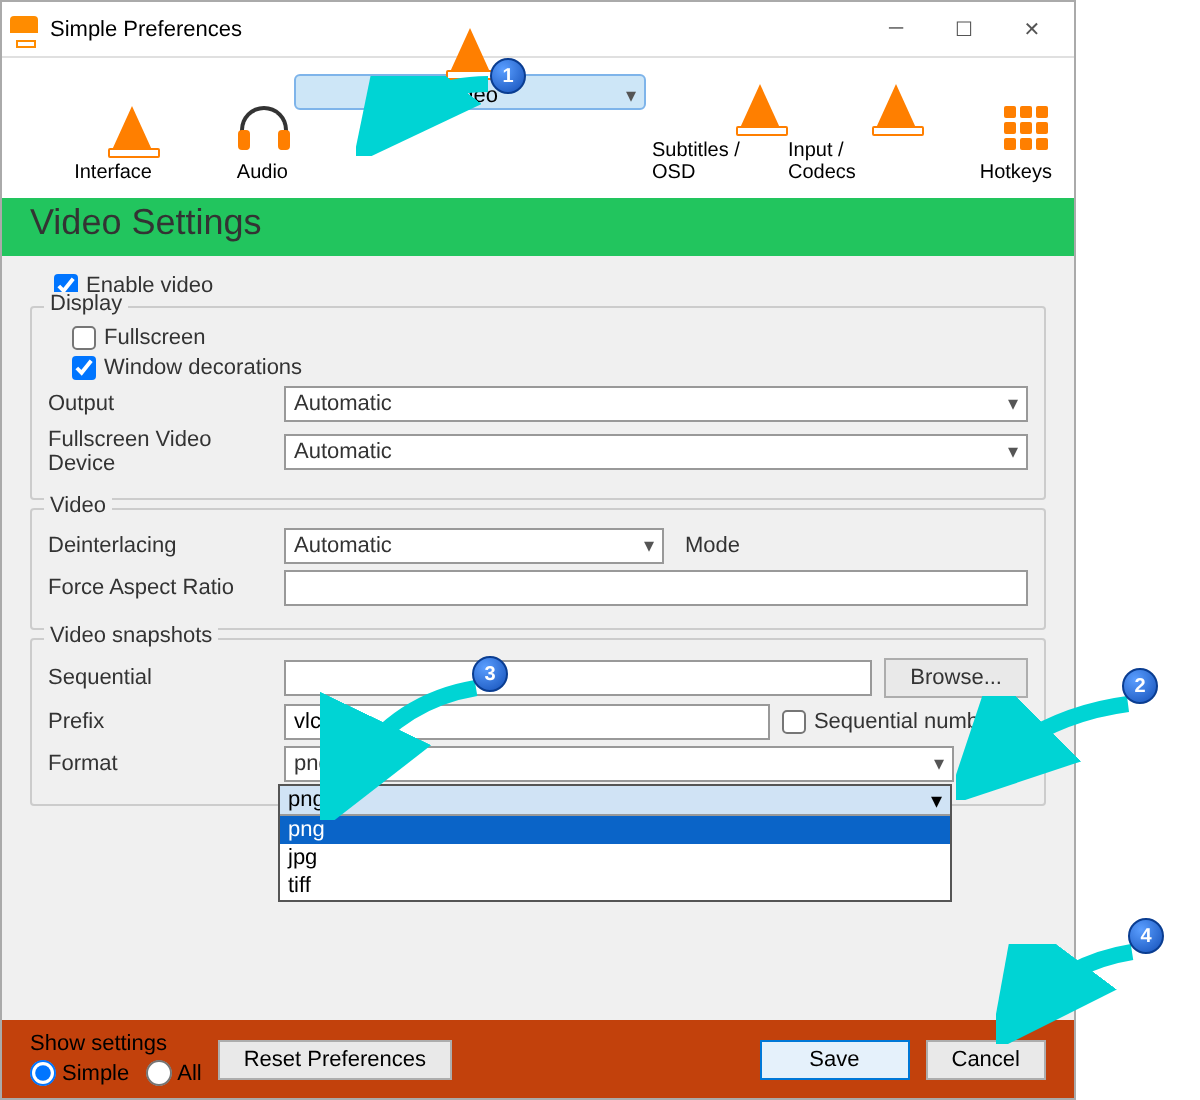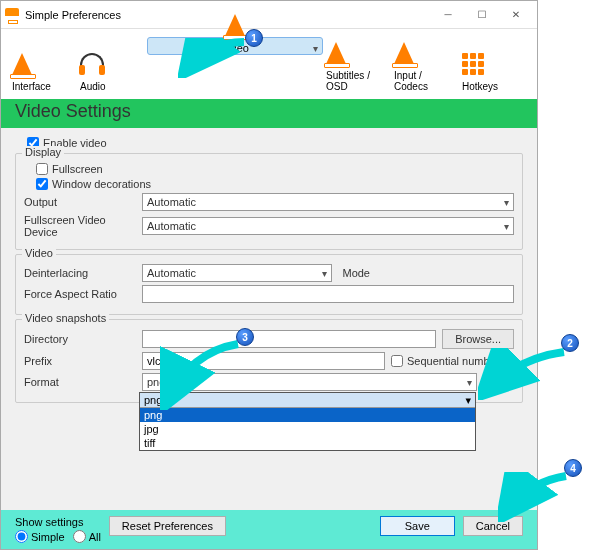--- a/index.html
+++ b/index.html
@@ -4,42 +4,42 @@
 <style>
 *{box-sizing:border-box;margin:0;padding:0;font-family:"Segoe UI",Tahoma,sans-serif}
 body{width:600px;height:550px;background:#fff;position:relative;overflow:hidden}
 .win{border:1px solid #aaa;width:538px;height:550px;background:#f0f0f0;display:flex;flex-direction:column}
 .titlebar{height:28px;background:#fff;display:flex;align-items:center;padding:0 4px;border-bottom:1px solid #e0e0e0}
 .titlebar .ico{width:14px;height:14px;margin-right:6px;background:linear-gradient(#ff8c00 60%,#fff 60%);border-radius:2px 2px 0 0;position:relative}
 .titlebar .ico::after{content:"";position:absolute;bottom:-2px;left:3px;width:8px;height:2px;background:#fff;border:1px solid #ff8c00}
 .titlebar .ttl{font-size:11px;flex:1}
 .winbtn{width:34px;height:22px;display:flex;align-items:center;justify-content:center;font-size:10px;color:#555}
 .toolbar{background:#fff;padding:8px 10px 4px 10px;display:flex;gap:2px}
-.tbtn{width:66px;height:58px;display:flex;flex-direction:column;align-items:flex-start;justify-content:flex-end;font-size:10px;padding-bottom:2px;border:1px solid transparent;border-radius:3px}
+.tbtn{width:66px;height:58px;display:flex;flex-direction:column;align-items:flex-end;justify-content:flex-end;font-size:10px;padding-bottom:2px;border:1px solid transparent;border-radius:3px}
 .tbtn.sel{background:#cde6f7;border-color:#7eb4ea}
 .cone{width:0;height:0;border-left:10px solid transparent;border-right:10px solid transparent;border-bottom:22px solid #ff7f00;position:relative;margin-bottom:6px}
 .cone::after{content:"";position:absolute;bottom:-26px;left:-12px;width:24px;height:3px;background:#fff;border:1px solid #ff7f00;border-radius:1px}
 .hp{width:24px;height:22px;border:2px solid #333;border-radius:12px 12px 4px 4px;border-bottom:none;margin-bottom:6px;position:relative}
 .hp::before,.hp::after{content:"";position:absolute;bottom:0;width:6px;height:10px;background:#ff7f00;border-radius:2px}
 .hp::before{left:-3px}.hp::after{right:-3px}
 .hk{width:24px;height:22px;margin-bottom:6px;display:grid;grid-template-columns:repeat(3,6px);grid-template-rows:repeat(3,6px);gap:2px}
 .hk span{background:#ff7f00;border-radius:1px}
 .heading{font-size:18px;font-weight:400;padding:2px 14px 6px 14px;background:#22c55e;color:#333}
 .body{flex:1;background:#f0f0f0;padding:6px 14px;overflow:hidden;font-size:11px;color:#333}
 .chk{display:flex;align-items:center;gap:4px;margin:3px 12px}
 .chk input{width:12px;height:12px}
 .grp{border:1px solid #ccc;border-radius:2px;padding:6px 8px 8px 8px;margin:4px 0;position:relative}
 .grp .gl{position:absolute;top:-8px;left:6px;background:#f0f0f0;padding:0 3px;font-size:11px}
 .row{display:flex;align-items:center;margin:3px 0;gap:6px}
 .lbl{width:112px;font-size:11px}
 .sel,.inp{flex:1;height:18px;background:#fff;border:1px solid #999;font-size:11px;padding:0 4px;display:flex;align-items:center;position:relative}
 .sel::after{content:"▾";position:absolute;right:4px;font-size:10px;color:#555}
 .btn{height:20px;padding:1px 12px;background:#e9e9e9;border:1px solid #adadad;font-size:11px;display:inline-flex;align-items:center}
 .btn.save{background:#e5f1fb;border-color:#0078d7}
-.footer{display:flex;padding:6px 14px;gap:8px;background:#5eead4}
+.footer{display:flex;align-items:center;padding:6px 14px;gap:8px;background:#c2410c}
 .footer .sp{flex:1}
 .radio{display:flex;align-items:center;gap:3px;font-size:11px}
 .dd{position:absolute;left:139px;top:392px;width:337px;background:#fff;border:1px solid #555;font-size:11px;z-index:5}
 .dd .cur{background:#d0e3f5;padding:1px 4px;border-bottom:1px solid #999;position:relative}
 .dd .cur::after{content:"▾";position:absolute;right:4px}
 .dd .opt{padding:1px 4px}
 .dd .opt.hl{background:#0a64c8;color:#fff}
 .callout{position:absolute;z-index:20;width:18px;height:18px;border-radius:50%;background:radial-gradient(circle at 35% 30%,#5a9eff,#1450b8);border:1px solid #0a3d91;color:#fff;font-size:10px;font-weight:bold;display:flex;align-items:center;justify-content:center}
 .arrow{position:absolute;z-index:19}
 </style>
@@ -135,21 +135,21 @@
       </div>
       <div class="row">
           <div class="lbl">Force Aspect Ratio</div>
           <input class="inp" value="" style="">
         </div>
     </div>
 
     <div class="grp">
       <span class="gl">Video snapshots</span>
       <div class="row">
-        <div class="lbl">Directory</div>
+        <div class="lbl">Sequential</div>
         <input class="inp" value="" style="">
         <div class="btn">
             <span>Browse...</span>
           </div>
       </div>
       <div class="row">
         <div class="lbl">Prefix</div>
         <input class="inp" value="vlcsnap-" style="">
         <label class="chk" style="margin:0">
             <input type="checkbox" style="">

